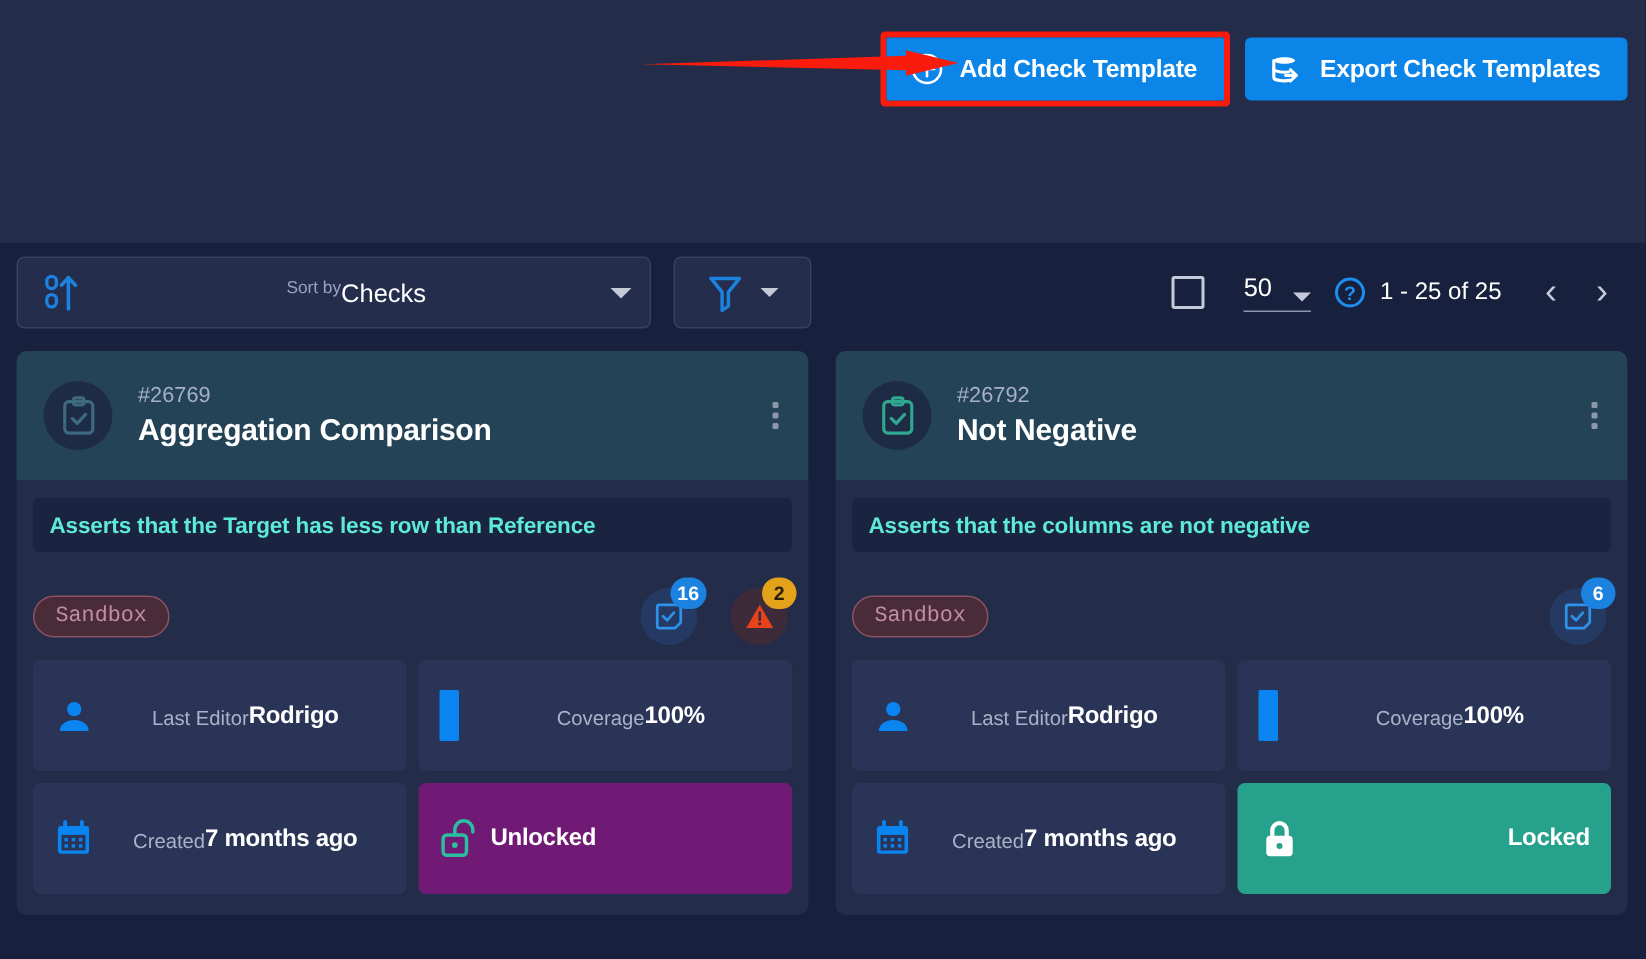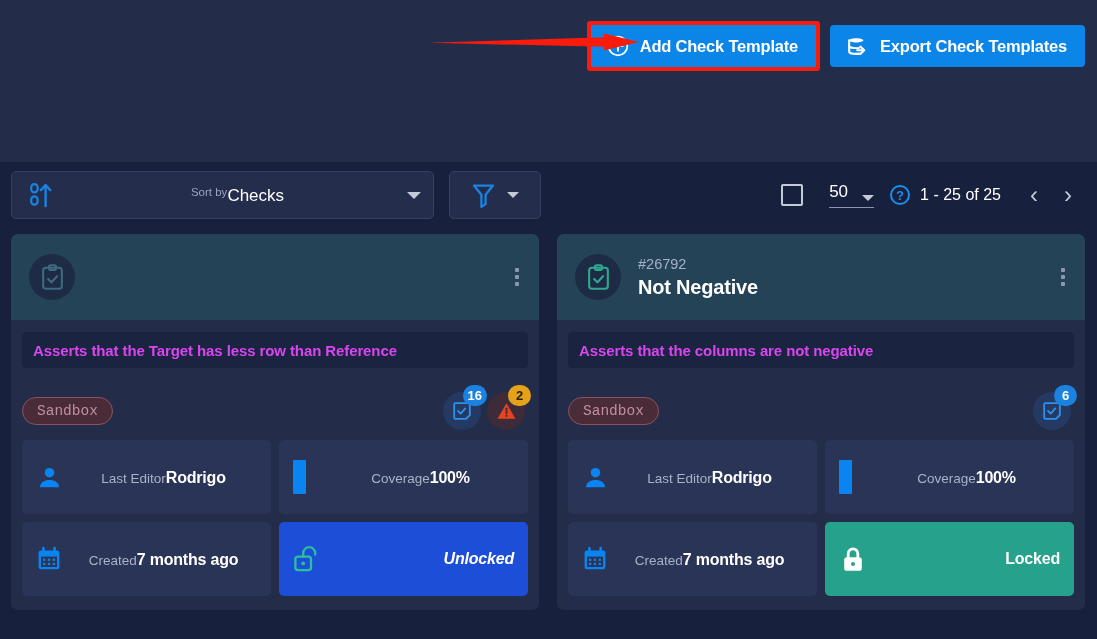--- a/index.html
+++ b/index.html
@@ -113,32 +113,32 @@
   .head-title { font-size: 20px; font-weight: bold; color: #ffffff; line-height: 26px; letter-spacing: -0.2px; }
   .kebab {
     position: absolute; right: 14px; top: 50%; transform: translateY(-50%);
     display: flex; flex-direction: column; gap: 3px; padding: 6px; cursor: pointer;
   }
   .kebab i { width: 4px; height: 4px; border-radius: 1px; background: #8e98ab; display: block; }
 
   .card-desc {
     margin: 12px 11px 0 11px; height: 36px; background: #1a2340; border-radius: 4px;
     display: flex; align-items: center; padding: 0 11px;
-    font-size: 15px; font-weight: bold; color: #d946ef; letter-spacing: -0.1px;
+    font-size: 15px; font-weight: bold; color: #5eead4; letter-spacing: -0.1px;
   }
 
   .card-tags {
     margin: 20px 14px 0 11px; height: 46px;
     display: flex; align-items: center; justify-content: space-between;
   }
   .chip {
     border-radius: 14px; padding: 5px 14px; font-size: 14.5px;
     background: #4a2b38; border: 1px solid #8c5263; color: #c08ea0; font-family: Liberation Mono, monospace;
   }
-  .stat-badges { display: flex; align-items: flex-end; gap: 6px; }
+  .stat-badges { display: flex; align-items: flex-end; gap: 22px; }
   .stat-badge { position: relative; width: 38px; height: 38px; }
   .stat-circle {
     width: 38px; height: 38px; border-radius: 50%;
     display: flex; align-items: center; justify-content: center;
   }
   .stat-circle.blue { background: #243a63; }
   .stat-circle.red { background: #3d2b3a; }
   .stat-count {
     position: absolute; top: -7px; right: -6px; min-width: 23px; height: 21px;
     border-radius: 11px; font-size: 13px; font-weight: bold;
@@ -155,21 +155,21 @@
     height: 74px; background: #2a3456; border-radius: 5px;
     display: flex; align-items: center; padding: 0 14px;
   }
   .tile-icon { width: 34px; flex: 0 0 auto; display: flex; align-items: center; }
   .tile-text {
     flex: 1 1 auto; display: flex; flex-direction: row;
     align-items: flex-end; justify-content: center;
   }
   .tile-label { font-size: 13.5px; color: #a9b2c7; line-height: 18px; }
   .tile-value { font-size: 16px; font-weight: bold; color: #ffffff; line-height: 21px; letter-spacing: -0.2px; }
-  .tile.lock-unlocked { background: #1d4ed8; justify-content: space-between; font-style: italic; }
+  .tile.lock-unlocked { background: #701a75; justify-content: flex-start; }
   .tile.lock-locked { background: #26a18b; justify-content: space-between; }
   .tile-lock-label { font-size: 16px; font-weight: bold; color: #ffffff; letter-spacing: -0.2px; }
   .cov-bar { width: 13px; height: 34px; background: #0a84f0; border-radius: 1px; }
 </style>
 </head>
 <body>
 
 <div id="root">
 
   <div class="topbar">
@@ -252,20 +252,24 @@
 
     <div class="card">
       <div class="card-head">
         <span class="head-avatar">
           <svg width="25" height="27" viewBox="0 0 24 26" fill="none">
             <rect x="3" y="3.6" width="18" height="20.2" rx="2.6" stroke="#3d6a80" stroke-width="2"></rect>
             <rect x="8.6" y="1.2" width="6.8" height="4.6" rx="1.6" stroke="#3d6a80" stroke-width="2"></rect>
             <path d="M7.8 14.4l3.2 3.2 5.4-5.8" stroke="#3d6a80" stroke-width="2.1" stroke-linecap="round" stroke-linejoin="round"></path>
           </svg>
         </span>
+        <span class="head-text">
+          <span class="head-id">#26769</span>
+          <span class="head-title">Aggregation Comparison</span>
+        </span>
         <span class="kebab">
             <i></i>
             <i></i>
             <i></i>
           </span>
       </div>
 
       <div class="card-desc">Asserts that the Target has less row than Reference</div>
 
       <div class="card-tags">

